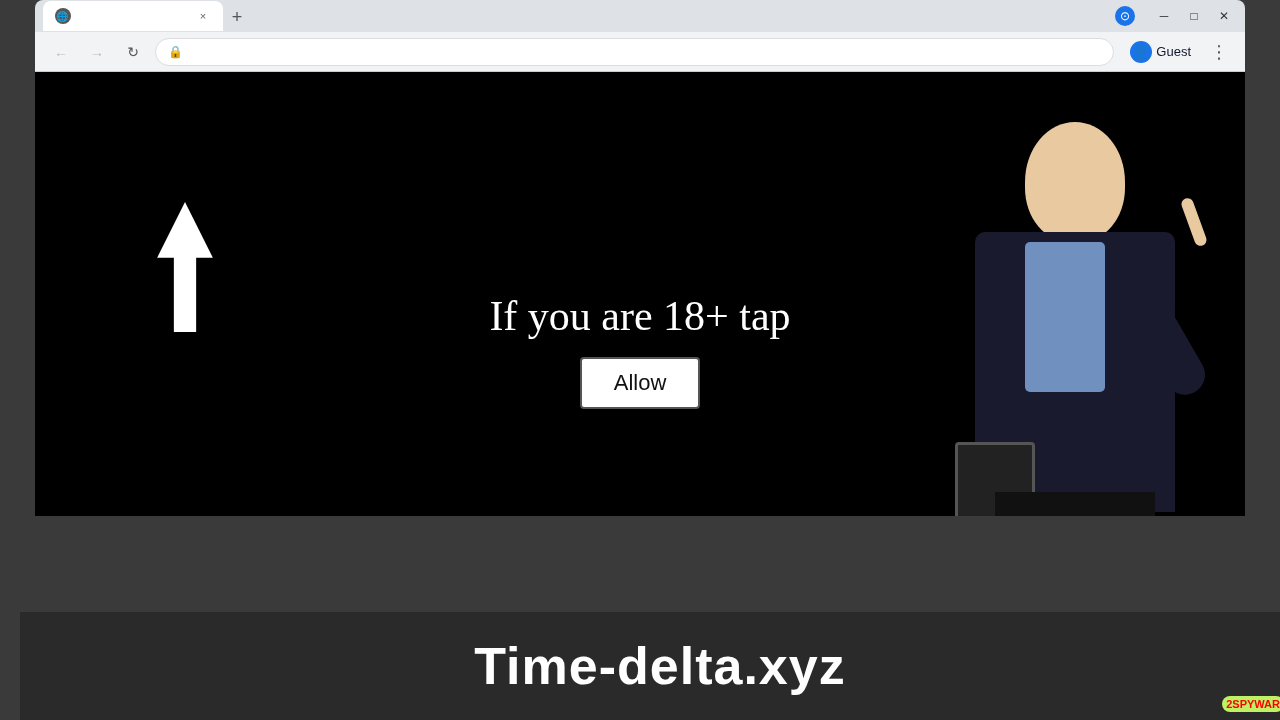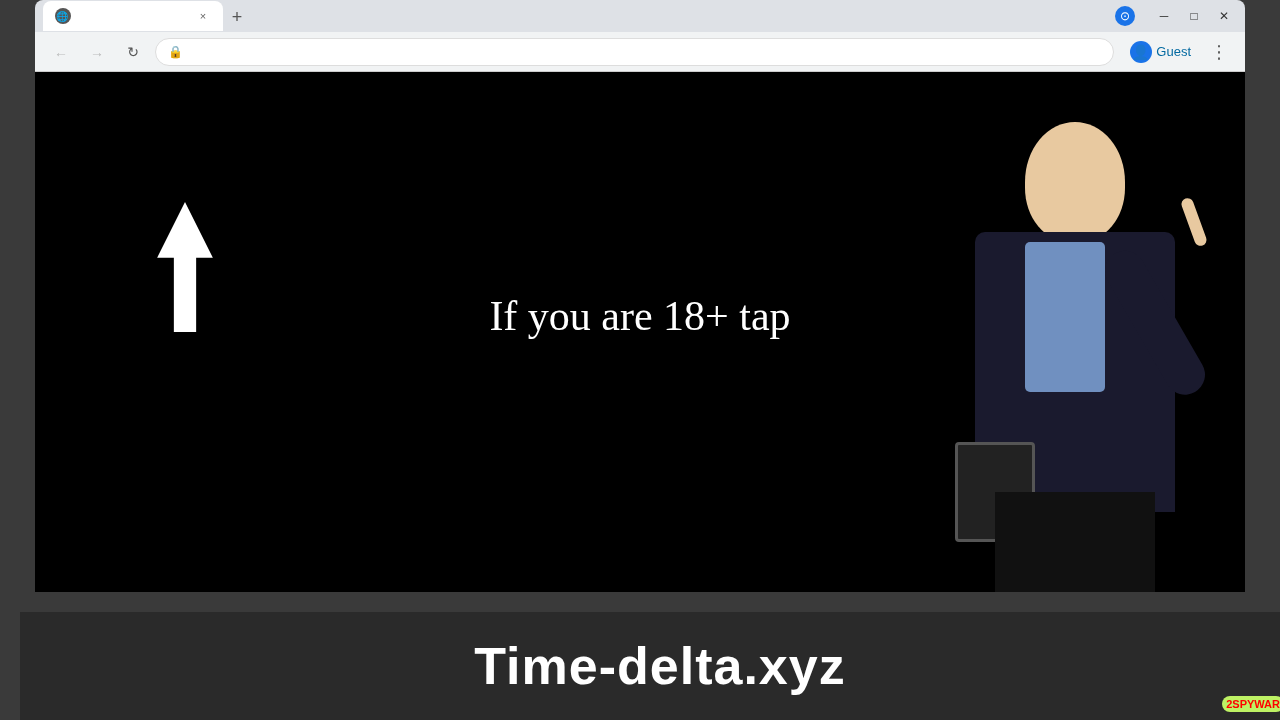--- a/index.html
+++ b/index.html
@@ -176,39 +176,39 @@
       background: #1a73e8;
       display: flex;
       align-items: center;
       justify-content: center;
       color: white;
       font-size: 14px;
     }
 
     .profile-name {
       font-size: 13px;
-      color: #0369a1;
+      color: #0f172a;
     }
 
     .menu-btn {
       width: 28px;
       height: 28px;
       display: flex;
       align-items: center;
       justify-content: center;
       cursor: pointer;
       border-radius: 50%;
       font-size: 18px;
       color: #555;
     }
 
     
     .page-content {
       width: 1210px;
-      height: 520px;
+      height: 444px;
       background: #000000;
       position: relative;
       overflow: hidden;
     }
 
     
     .arrow-up {
       position: absolute;
       left: 120px;
       top: 130px;
@@ -479,20 +479,21 @@
   <div class="page-content">
 
     <div class="arrow-up">
       <svg viewBox="0 0 60 140" xmlns="http://www.w3.org/2000/svg">
         <polygon points="30,0 60,60 42,60 42,140 18,140 18,60 0,60" fill="#ffffff"></polygon>
       </svg>
     </div>
 
     <div class="main-text">If you are 18+ tap</div>
 
+    <button class="allow-button">Allow</button>
 
 
     <div class="person-container">
       <div class="person-body">
 
         <div class="person-hair"></div>
 
         <div class="person-head"></div>
 
         <div class="person-jacket"></div>

